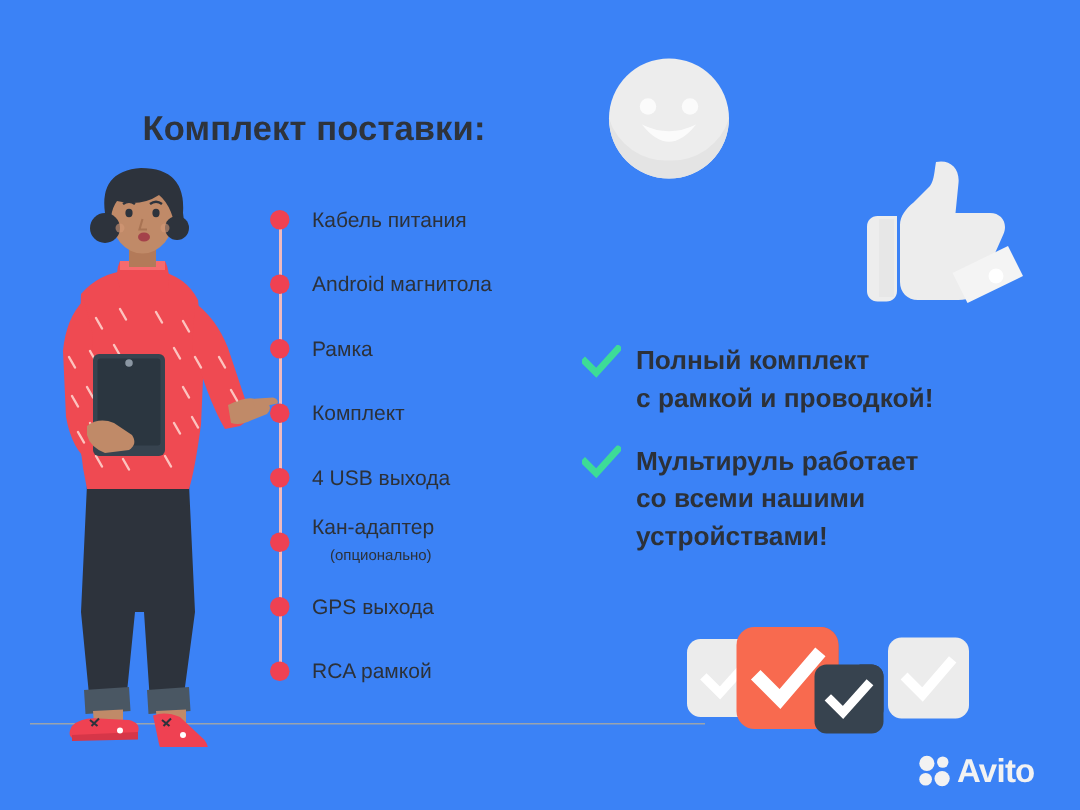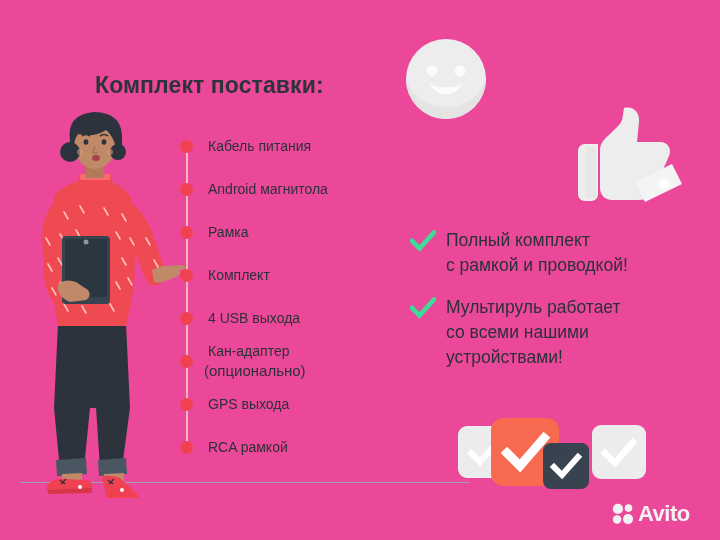--- a/index.html
+++ b/index.html
@@ -5,21 +5,21 @@
 <style>
   html, body {
     margin: 0;
     padding: 0;
     background: #ffffff;
   }
   #stage {
     position: relative;
     width: 720px;
     height: 540px;
-    background: #ec4899;
+    background: #3b82f6;
     overflow: hidden;
     font-family: "Liberation Sans", "DejaVu Sans", sans-serif;
     color: #2b323b;
   }
 
   
   .deco-smiley {
     position: absolute;
     left: 405px;
     top: 38px;
@@ -100,34 +100,35 @@
     position: absolute;
     left: 30px;
     top: -13px;
     font-size: 14px;
     line-height: 26px;
     color: #2c3139;
     white-space: nowrap;
   }
   .bullet-sub {
     position: absolute;
-    left: 26px;
+    left: 42px;
     top: 9px;
-    font-size: 15px;
+    font-size: 10px;
     line-height: 19px;
     color: #2c3139;
     white-space: nowrap;
   }
 
   
   .features {
     position: absolute;
-    left: 410px;
+    left: 388px;
     top: 228px;
     width: 300px;
+    font-weight: bold;
   }
   .feature {
     position: relative;
     margin-bottom: 17px;
   }
   .feature-check {
     position: absolute;
     left: 0;
     top: 2px;
     width: 26px;

